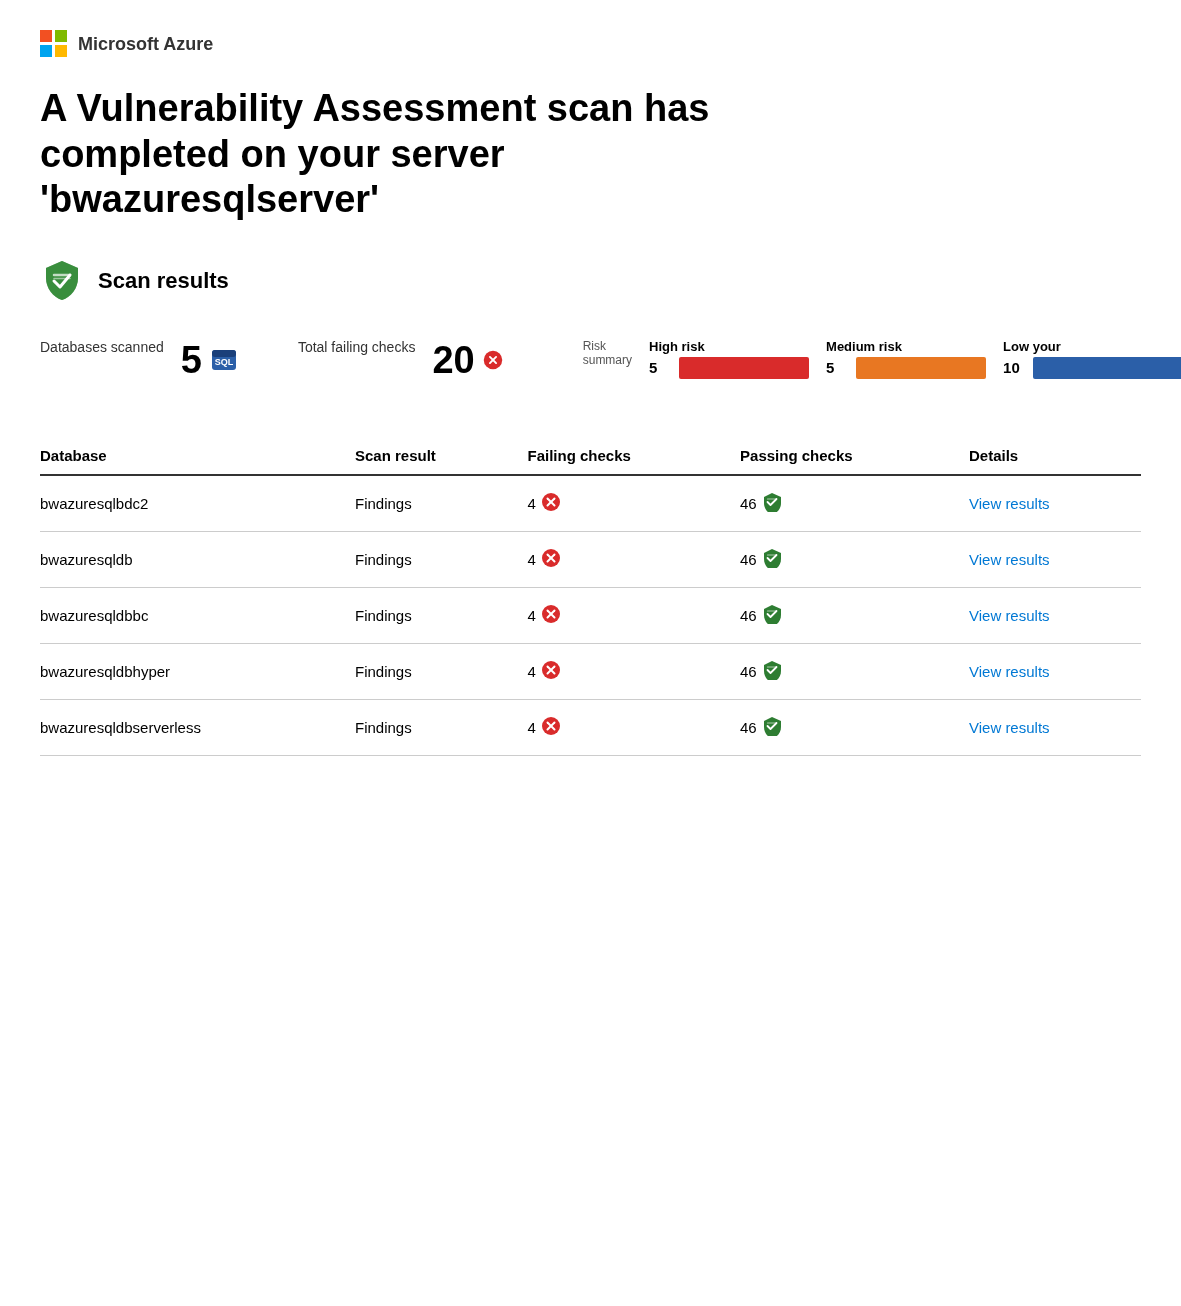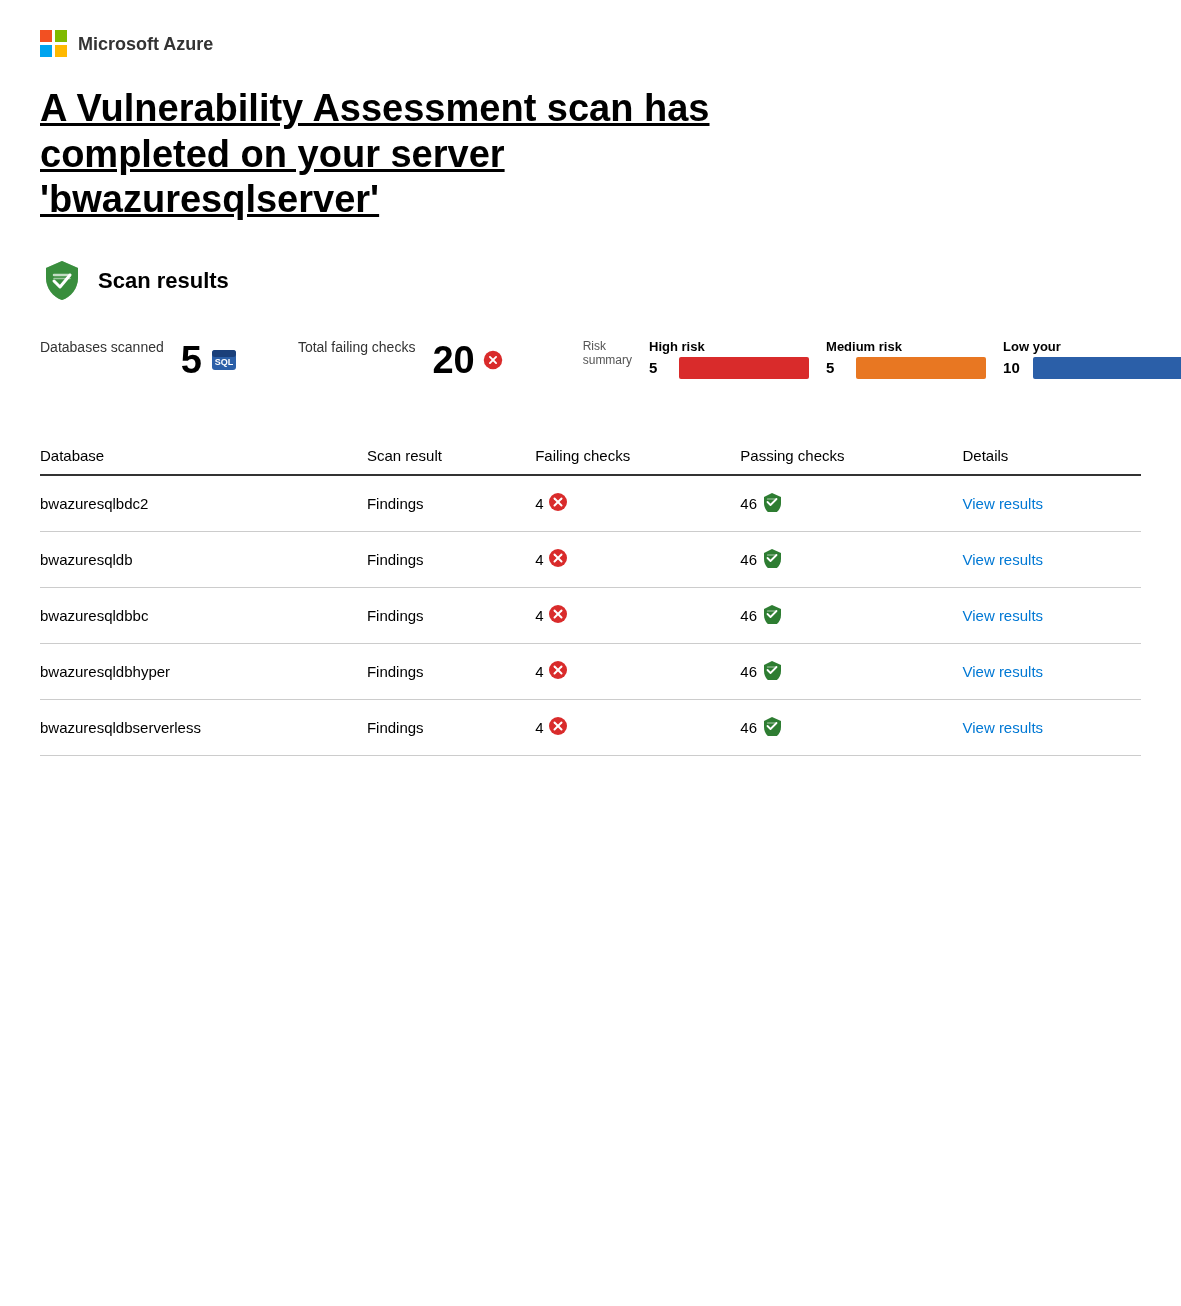--- a/index.html
+++ b/index.html
@@ -35,21 +35,20 @@
       color: #333;
       font-weight: 700;
     }
     .page-title {
       font-size: 38px;
       font-weight: 700;
       color: #000;
       line-height: 1.2;
       margin-bottom: 36px;
       max-width: 750px;
-      text-decoration: underline;
     }
     .scan-results-header {
       display: flex;
       align-items: center;
       gap: 14px;
       margin-bottom: 36px;
     }
     .shield-icon {
       width: 44px;
       height: 44px;
@@ -93,21 +92,21 @@
     .bar-medium { background: #E87722; width: 130px; }
     .bar-low { background: #2B5FA8; width: 195px; }
 
     
     .db-table {
       width: 100%;
       border-collapse: collapse;
     }
     .db-table th {
       font-size: 15px;
-      font-weight: 400;
+      font-weight: 700;
       text-align: left;
       padding: 10px 16px 10px 0;
       border-bottom: 2px solid #333;
       color: #000;
     }
     .db-table td {
       font-size: 15px;
       padding: 16px 16px 16px 0;
       border-bottom: 1px solid #ccc;
       vertical-align: middle;

